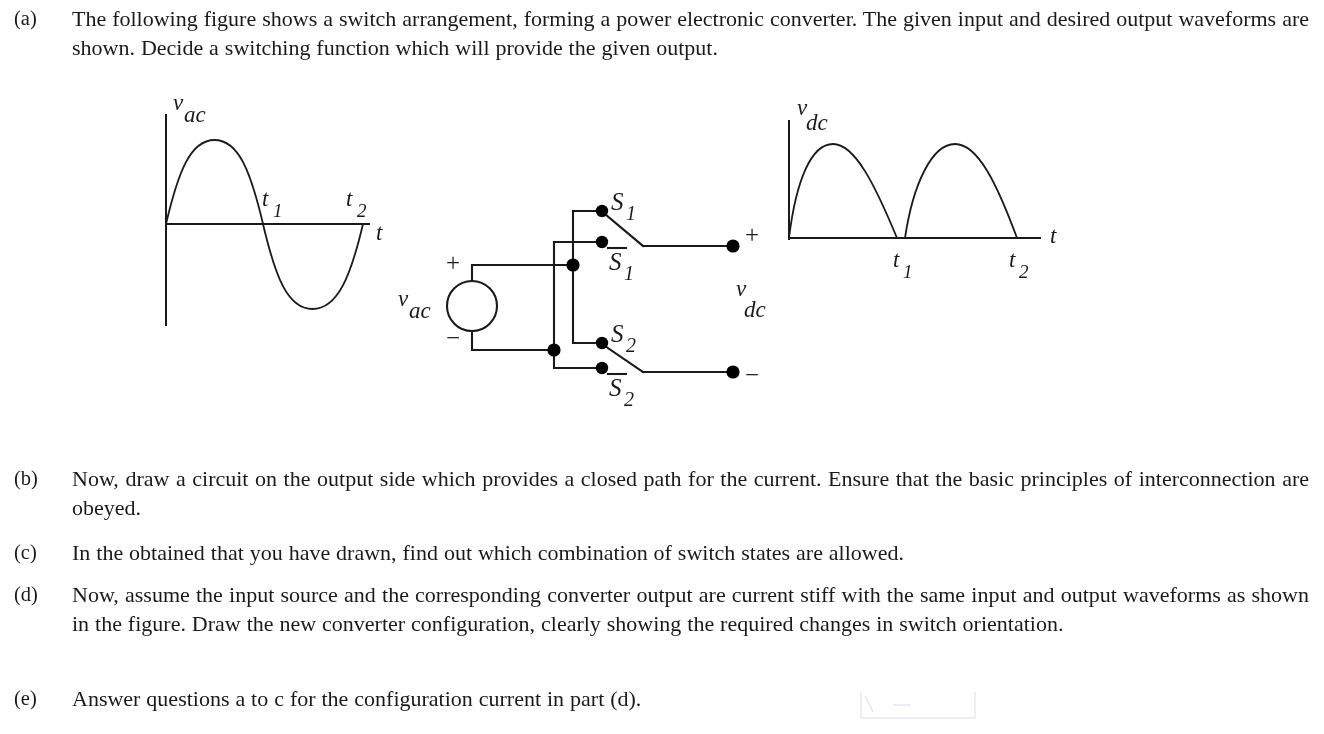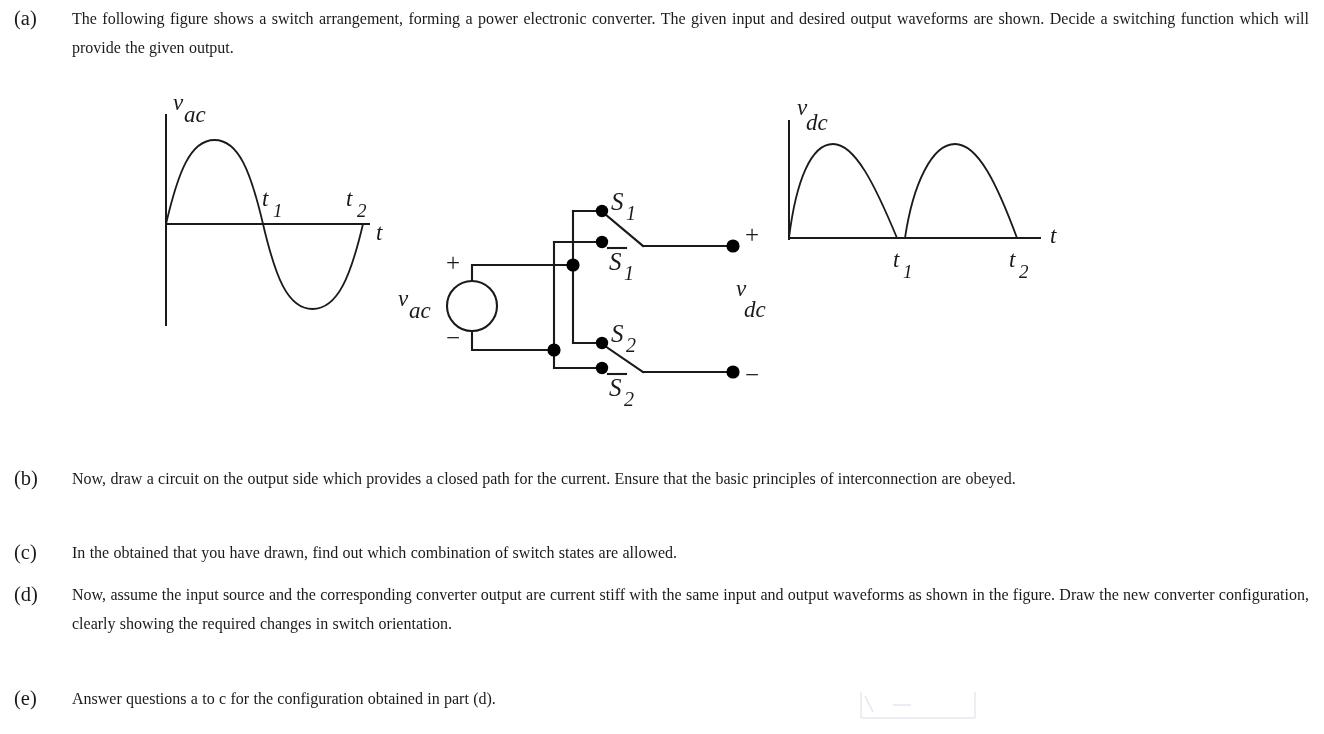--- a/index.html
+++ b/index.html
@@ -42,21 +42,21 @@
     top: 0;
     width: 46px;
     text-align: left;
     font-size: 20.5px;
     line-height: 29px;
     white-space: nowrap;
   }
 
   .qbody {
     margin-left: 58px;
-    font-size: 16px;
+    font-size: 22px;
     line-height: 29px;
     text-align: justify;
     text-justify: inter-word;
     word-spacing: 0.02em;
   }
 
   #q-a { left: 14px;  top: 4px;   width: 1296px; }
   #q-a .qbody { width: 1237px; }
 
   #q-b { left: 14px;  top: 464px; width: 1296px; }
@@ -113,21 +113,21 @@
       <div class="qbody">In the obtained that you have drawn, find out which combination of switch states are allowed.</div>
     </div>
 
     <div class="qitem" id="q-d">
       <span class="qlabel">(d)</span>
       <div class="qbody">Now, assume the input source and the corresponding converter output are current stiff with the same input and output waveforms as shown in the figure. Draw the new converter configuration, clearly showing the required changes in switch orientation.</div>
     </div>
 
     <div class="qitem" id="q-e">
       <span class="qlabel">(e)</span>
-      <div class="qbody">Answer questions a to c for the configuration obtained in part (d).</div>
+      <div class="qbody">Answer questions a to c for the configuration current in part (d).</div>
     </div>
 
   </div>
 
   <div class="figure">
     <svg width="1324" height="350" viewBox="0 0 1324 350" xmlns="http://www.w3.org/2000/svg">
       <defs>
         <style>
           .wire   { stroke:#1a1a1a; stroke-width:2.1; fill:none; stroke-linecap:square; }
           .axis   { stroke:#1a1a1a; stroke-width:2.0; fill:none; stroke-linecap:square; }

